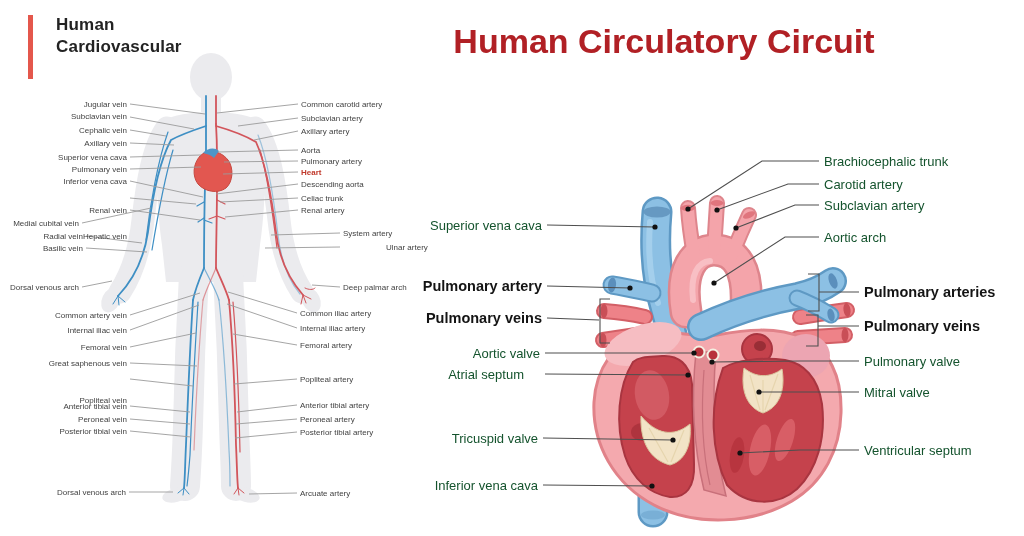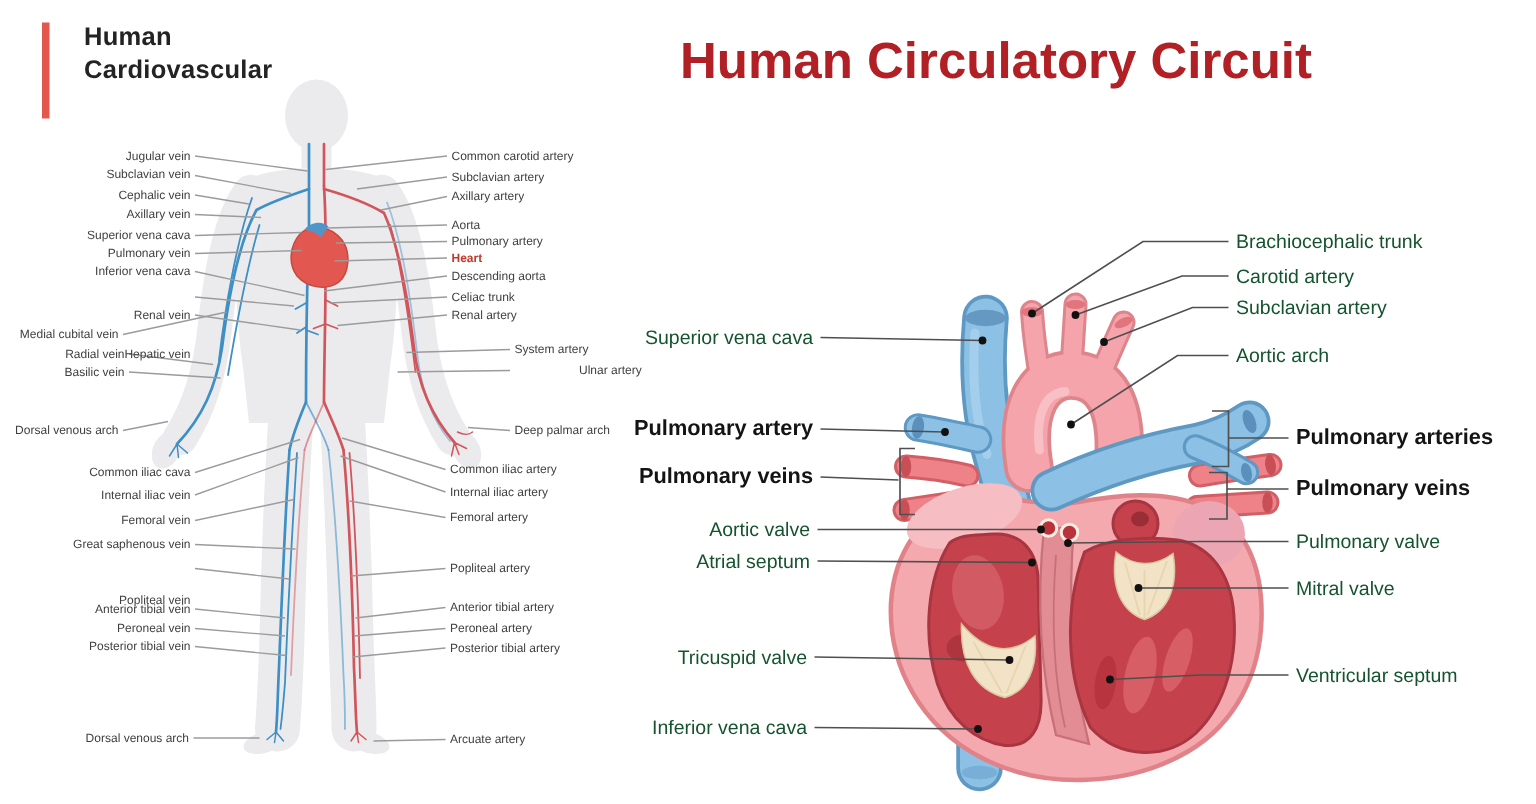--- a/index.html
+++ b/index.html
@@ -260,21 +260,21 @@
       <div class="body-label right-al" style="left: 127px; top: 143px;">Axillary vein</div>
       <div class="body-label right-al" style="left: 127px; top: 157px;">Superior vena cava</div>
       <div class="body-label right-al" style="left: 127px; top: 169px;">Pulmonary vein</div>
       <div class="body-label right-al" style="left: 127px; top: 181px;">Inferior vena cava</div>
       <div class="body-label right-al" style="left: 127px; top: 208px; margin-top: 28px;">Hepatic vein</div>
       <div class="body-label right-al" style="left: 127px; top: 210px;">Renal vein</div>
       <div class="body-label right-al" style="left: 79px; top: 223px;">Medial cubital vein</div>
       <div class="body-label right-al" style="left: 83px; top: 236px;">Radial vein</div>
       <div class="body-label right-al" style="left: 83px; top: 248px;">Basilic vein</div>
       <div class="body-label right-al" style="left: 79px; top: 287px;">Dorsal venous arch</div>
-      <div class="body-label right-al" style="left: 127px; top: 315px;">Common iliac cava</div>
+      <div class="body-label right-al" style="left: 127px; top: 315px;">Common artery vein</div>
       <div class="body-label right-al" style="left: 127px; top: 330px;">Internal iliac vein</div>
       <div class="body-label right-al" style="left: 127px; top: 347px;">Femoral vein</div>
       <div class="body-label right-al" style="left: 127px; top: 363px;">Great saphenous vein</div>
       <div class="body-label right-al" style="left: 127px; top: 400px;">Popliteal vein</div>
       <div class="body-label right-al" style="left: 127px; top: 406px;">Anterior tibial vein</div>
       <div class="body-label right-al" style="left: 127px; top: 419px;">Peroneal vein</div>
       <div class="body-label right-al" style="left: 127px; top: 431px;">Posterior tibial vein</div>
       <div class="body-label right-al" style="left: 126px; top: 492px;">Dorsal venous arch</div>
       <div class="body-label" style="left: 301px; top: 104px;">Common carotid artery</div>
       <div class="body-label" style="left: 301px; top: 118px;">Subclavian artery</div>
@@ -293,21 +293,21 @@
       <div class="body-label" style="left: 300px; top: 345px;">Femoral artery</div>
       <div class="body-label" style="left: 300px; top: 379px;">Popliteal artery</div>
       <div class="body-label" style="left: 300px; top: 405px;">Anterior tibial artery</div>
       <div class="body-label" style="left: 300px; top: 419px;">Peroneal artery</div>
       <div class="body-label" style="left: 300px; top: 432px;">Posterior tibial artery</div>
       <div class="body-label" style="left: 300px; top: 493px;">Arcuate artery</div>
       <div class="heart-label right-al" style="left: 542px; top: 225px;">Superior vena cava</div>
       <div class="heart-label right-al bold" style="left: 542px; top: 286px;">Pulmonary artery</div>
       <div class="heart-label right-al bold" style="left: 542px; top: 318px;">Pulmonary veins</div>
       <div class="heart-label right-al" style="left: 540px; top: 353px;">Aortic valve</div>
-      <div class="heart-label right-al" style="left: 540px; top: 374px; text-align: right;">Atrial septum</div>
+      <div class="heart-label right-al" style="left: 524px; top: 374px; text-align: right;">Atrial septum</div>
       <div class="heart-label right-al" style="left: 538px; top: 438px;">Tricuspid valve</div>
       <div class="heart-label right-al" style="left: 538px; top: 485px;">Inferior vena cava</div>
       <div class="heart-label" style="left: 824px; top: 161px;">Brachiocephalic trunk</div>
       <div class="heart-label" style="left: 824px; top: 184px;">Carotid artery</div>
       <div class="heart-label" style="left: 824px; top: 205px;">Subclavian artery</div>
       <div class="heart-label" style="left: 824px; top: 237px;">Aortic arch</div>
       <div class="heart-label bold" style="left: 864px; top: 292px; text-align: center;">Pulmonary arteries</div>
       <div class="heart-label bold" style="left: 864px; top: 326px;">Pulmonary veins</div>
       <div class="heart-label" style="left: 864px; top: 361px;">Pulmonary valve</div>
       <div class="heart-label" style="left: 864px; top: 392px;">Mitral valve</div>

